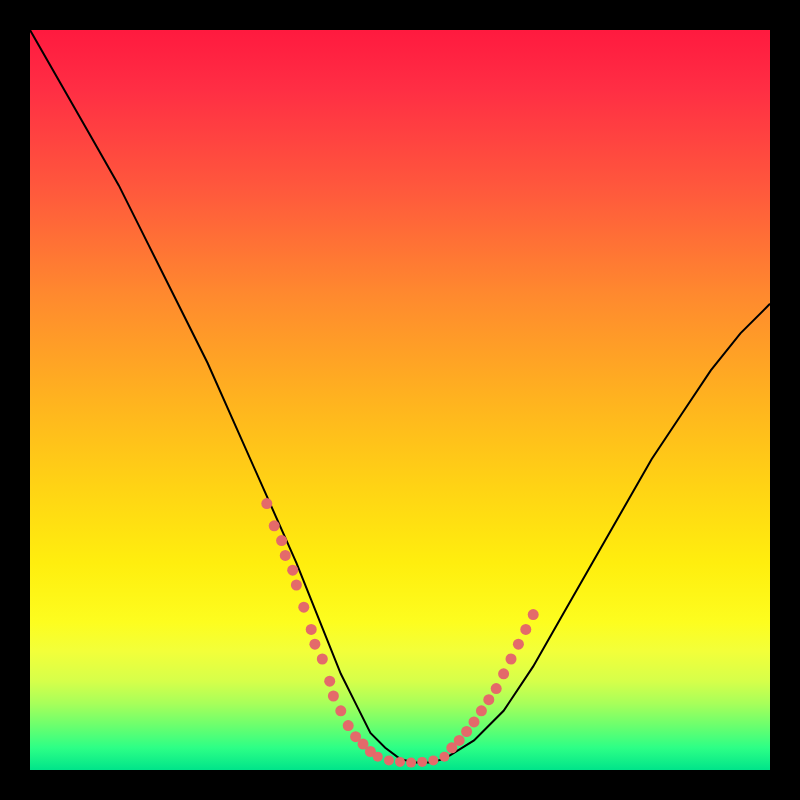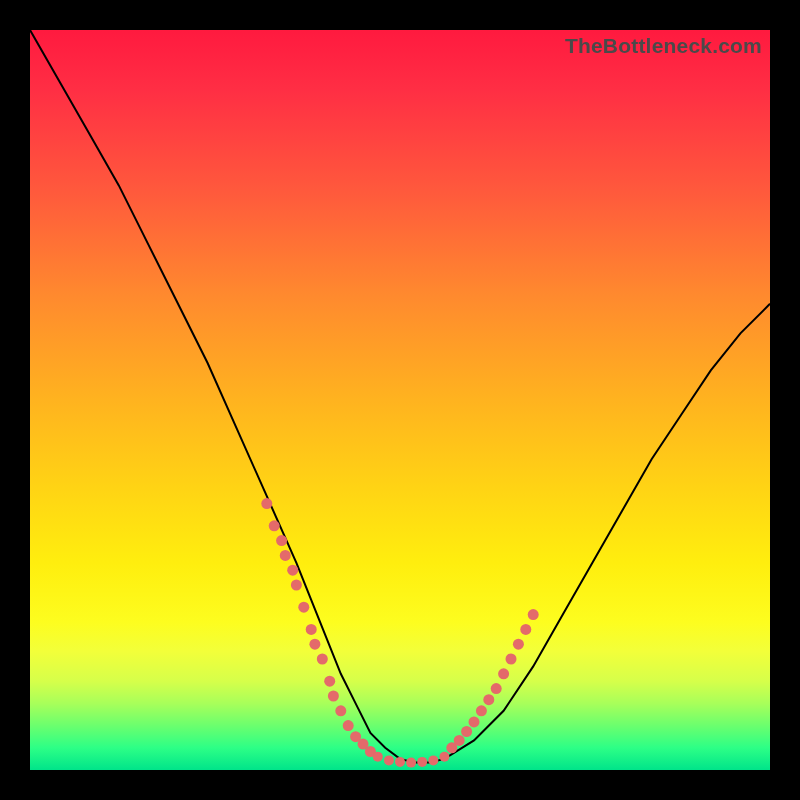--- a/index.html
+++ b/index.html
@@ -69,21 +69,20 @@
   .bead {
     fill: #e46a6a;
     stroke: none;
   }
 </style>
 </head>
 <body>
 
 <div class="frame">
   <div class="plot-area">
-    <div class="watermark">TheBottleneck.com</div>
     <svg class="curve" viewBox="0 0 740 740">
       <path id="main-curve" class="curve-path" d="M0.0 0.0 L29.6 51.8 L59.2 103.6 L88.8 155.4 L118.4 214.6 L148.0 273.8 L177.6 333.0 L207.2 399.6 L236.8 466.2 L266.4 532.8 L281.2 569.8 L296.0 606.8 L310.8 643.8 L325.6 673.4 L340.4 703.0 L355.2 717.8 L370.0 728.9 L384.8 732.6 L399.6 732.6 L414.4 728.9 L444.0 710.4 L473.6 680.8 L503.2 636.4 L532.8 584.6 L562.4 532.8 L592.0 481.0 L621.6 429.2 L651.2 384.8 L680.8 340.4 L710.4 303.4 L740.0 273.8"></path>
       <g id="beads">
           <circle cx="236.8" cy="473.6" r="5.5" class="bead"></circle>
           <circle cx="244.2" cy="495.8" r="5.5" class="bead"></circle>
           <circle cx="251.6" cy="510.6" r="5.5" class="bead"></circle>
           <circle cx="255.3" cy="525.4" r="5.5" class="bead"></circle>
           <circle cx="262.7" cy="540.2" r="5.5" class="bead"></circle>
           <circle cx="266.4" cy="555.0" r="5.5" class="bead"></circle>
           <circle cx="273.8" cy="577.2" r="5.5" class="bead"></circle>

